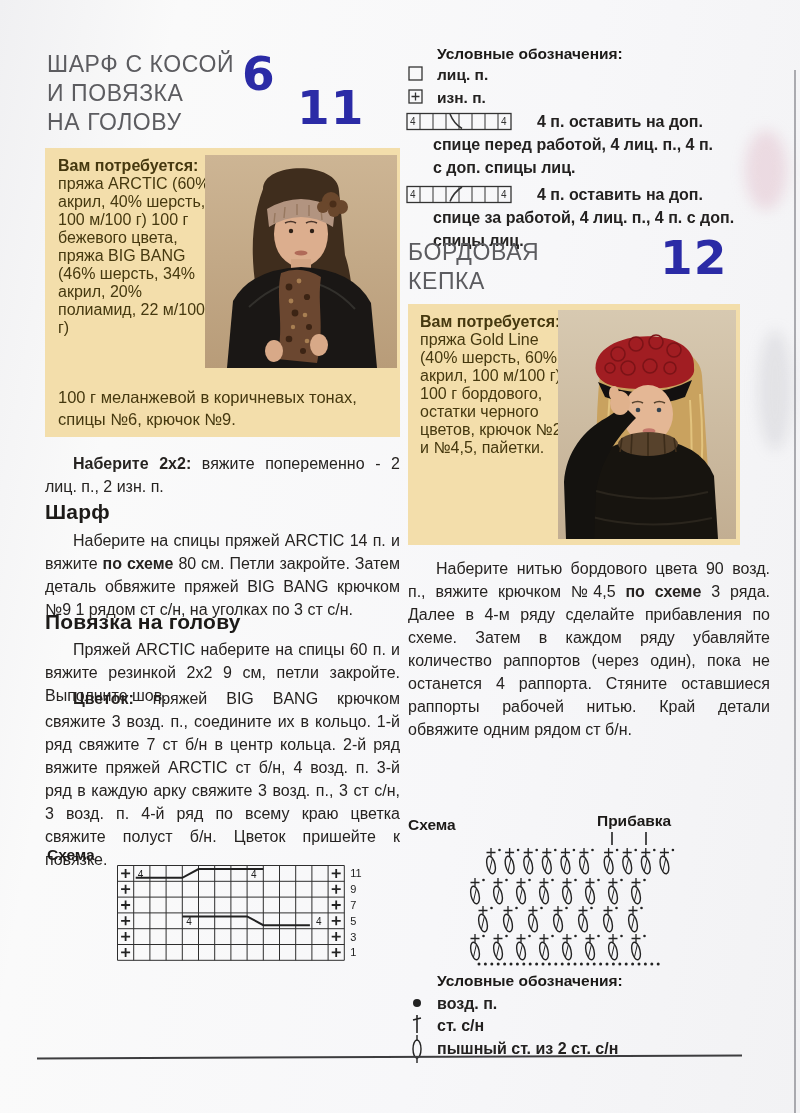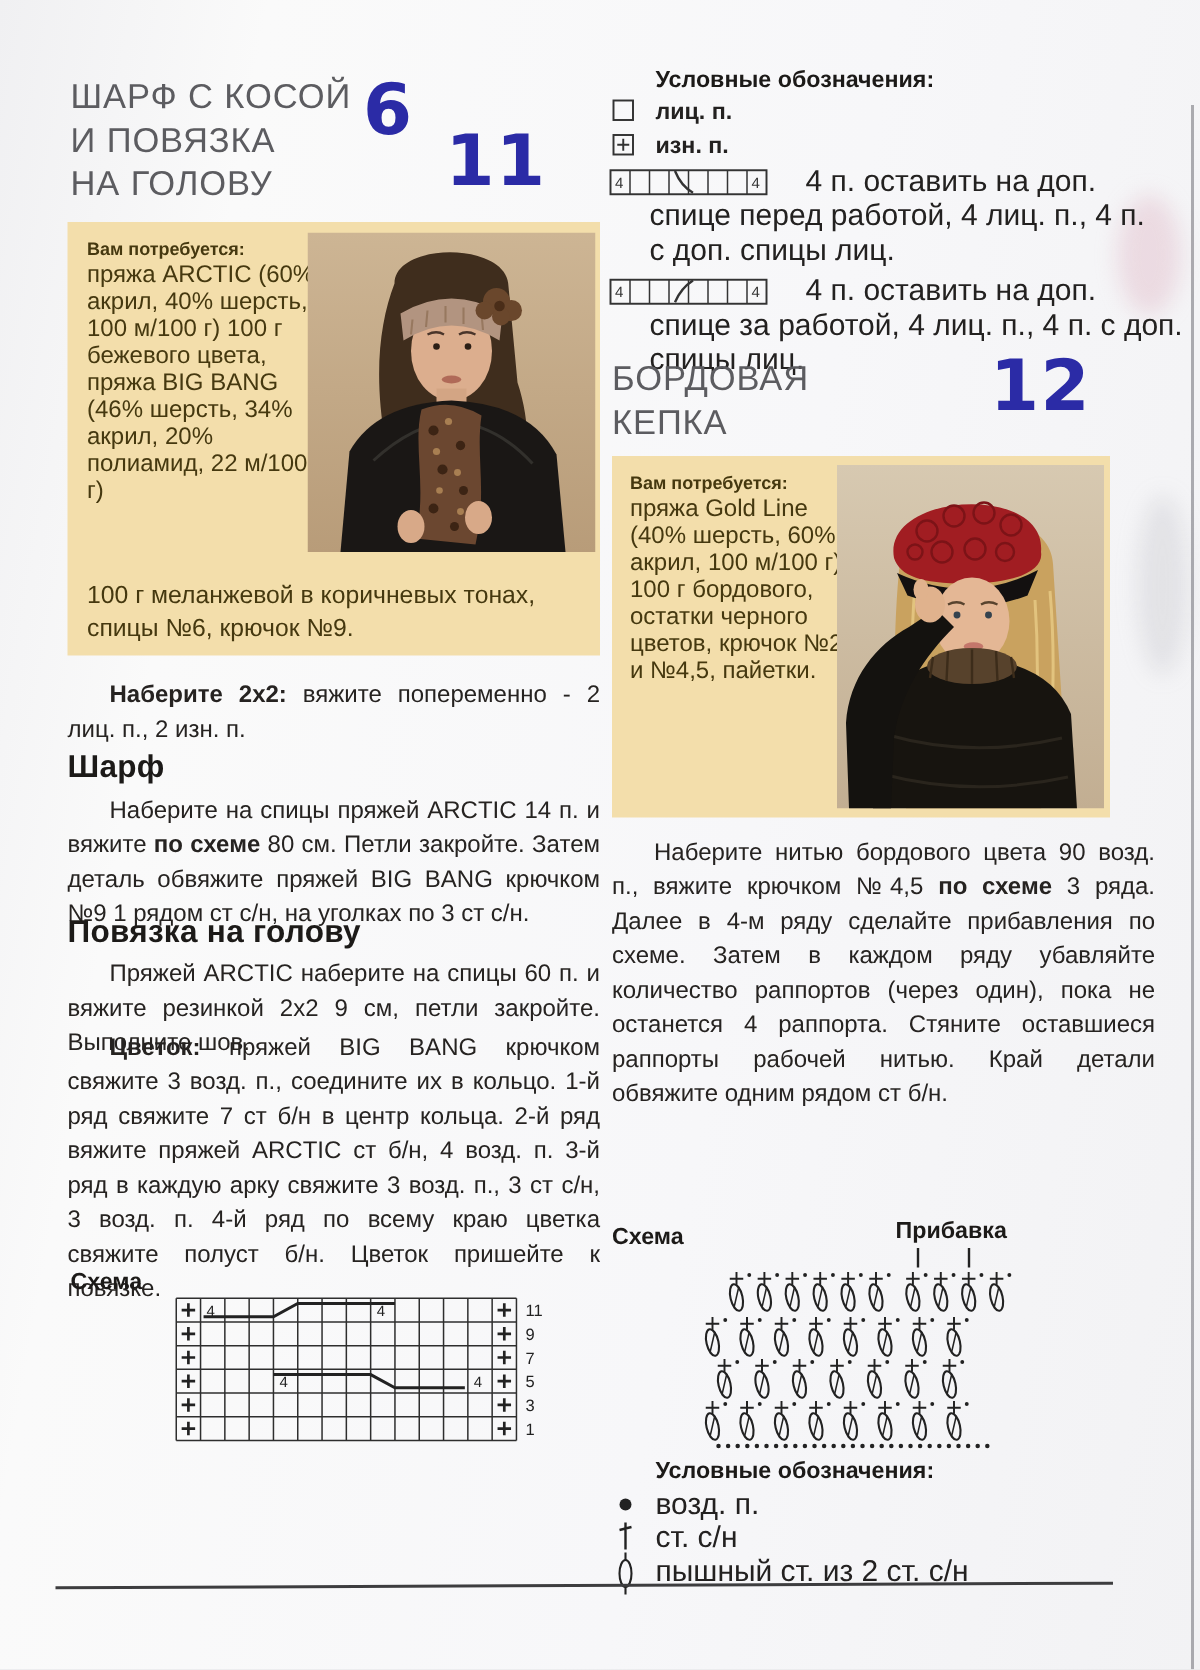--- a/index.html
+++ b/index.html
@@ -10,33 +10,33 @@
     font-family:"Liberation Sans", sans-serif; color:#2b2825; overflow:hidden;padding-left:22px;
   }
   .page-edge { position:absolute; top:70px; bottom:0; width:2px; background:rgba(110,110,116,.55); filter:blur(.4px); }
   .smudge { position:absolute; border-radius:50%; filter:blur(7px); }
   .abs { position:absolute; }
 
   .col-title { font-size:23px; line-height:29px; color:#5c5c60; letter-spacing:.6px; font-weight:400; }
   .big-num { font-size:47px; line-height:47px; font-weight:800; color:#2b2ba6; font-family:"DejaVu Sans", sans-serif; letter-spacing:1px; }
 
   .ybox { background:#f3deab; color:#45380f; }
-  .ybox .bx-head { font-weight:700; font-size:12px; line-height:18px; }
+  .ybox .bx-head { font-weight:700; font-size:16px; line-height:18px; }
   .bx-body { font-size:16px; line-height:18px; }
   .bx-bottom { font-size:16.5px; line-height:22px; }
 
   p.body { margin:0; font-size:16px; line-height:23px; text-align:justify; color:#262321; }
   p.body .runin { font-weight:700; }
   p.body.ind { text-indent:28px; }
   h2.sec { margin:0; font-size:21px; font-weight:700; color:#1c1a18; letter-spacing:.2px; }
   .schema-label { font-size:15.5px; font-weight:700; color:#1c1a18; }
 
   .lg-head { font-size:15.5px; font-weight:700; color:#1c1a18; }
   .lg-label { font-size:15.5px; font-weight:700; color:#232120;text-align:right; }
-  .lg-cont { font-size:20px; font-weight:400; color:#232120; line-height:23px; }
+  .lg-cont { font-size:16px; font-weight:700; color:#232120; line-height:23px; }
 
   .footer-rule { height:2px; background:#3d3d3f; transform:rotate(-.25deg); }
   .footer-text { font-size:16px; font-weight:700; color:#161616; letter-spacing:.3px; }
   .footer-text .pg { font-size:17.5px; margin-right:10px; }
 
   svg text { font-family:"Liberation Sans", sans-serif; }
   .photo { display:block; }
 </style>
 </head>
 <body>

